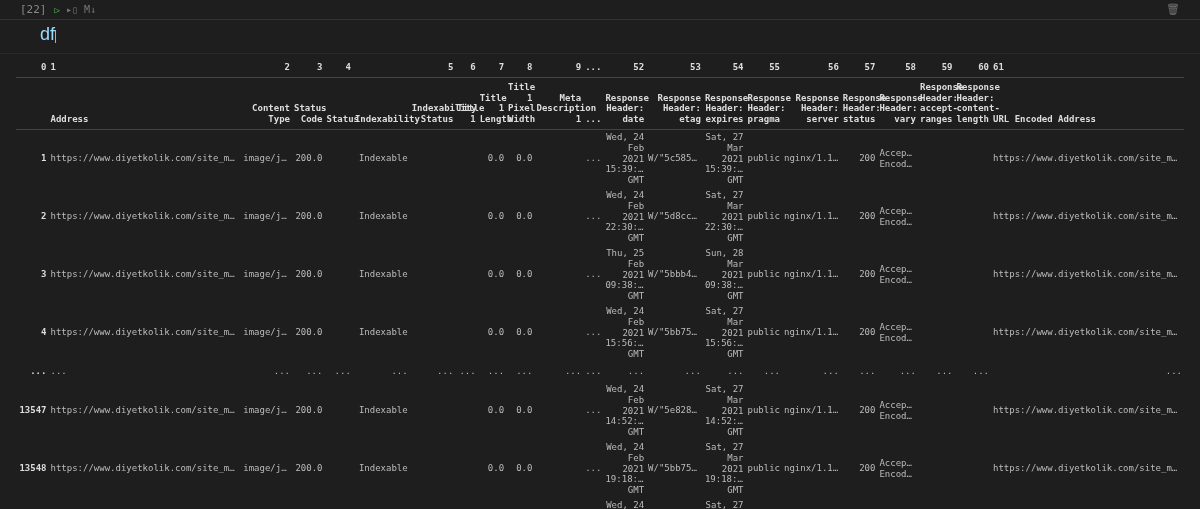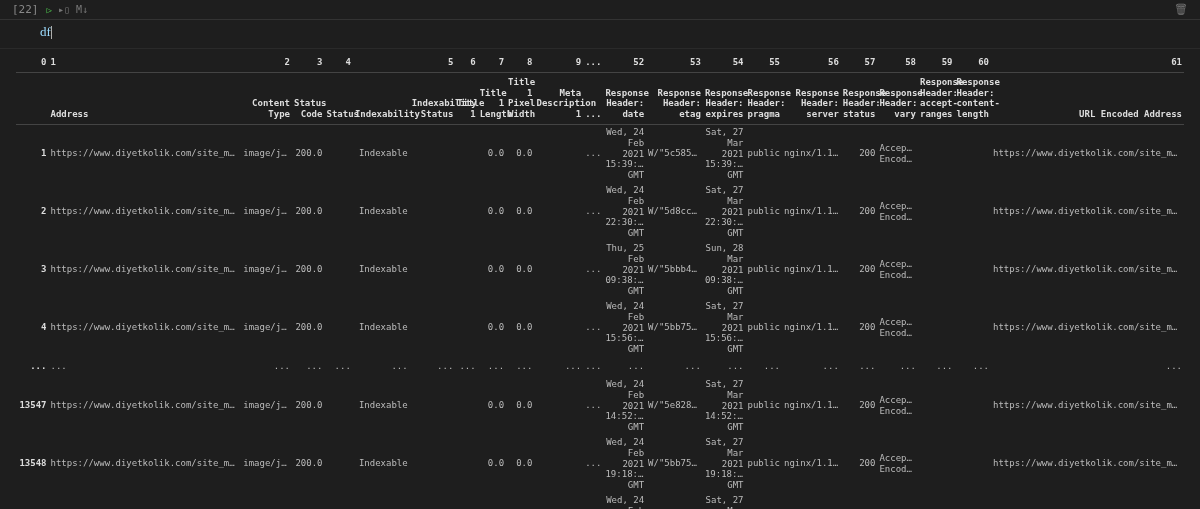--- a/index.html
+++ b/index.html
@@ -8,21 +8,21 @@
     color: #cccccc;
     font-family: 'Consolas', 'Monaco', monospace;
     font-size: 11px;
     overflow-x: auto;
     width: 1200px;
     height: 509px;
   }
   .cell-header {
     display: flex;
     align-items: center;
-    padding: 3px 12px;
+    padding: 3px 20px;
     background: #1e1e1e;
     border-bottom: 1px solid #333;
   }
   .prompt-num {
     color: #888;
     margin-right: 8px;
   }
   .run-icon {
     color: #4ec94e;
     margin-right: 6px;
@@ -41,22 +41,22 @@
     margin-left: auto;
     font-size: 11px;
   }
   .code-cell {
     padding: 4px 40px 8px 40px;
     background: #1e1e1e;
     border-bottom: 1px solid #2a2a2a;
   }
   .code-text {
     color: #9cdcfe;
-    font-family: Liberation Serif, serif;
-    font-size: 13px;
+    font-family: Liberation Sans, sans-serif;
+    font-size: 18px;
   }
   .cursor {
     border-left: 1px solid #aeafad;
     animation: blink 1s step-end infinite;
   }
   @keyframes blink { 50% { opacity: 0; } }
   .output-area {
     padding: 4px 16px;
     background: #1e1e1e;
     overflow-x: auto;
@@ -108,21 +108,21 @@
   .col-h3 { width: 20px; }
   .col-date { width: 42px; }
   .col-etag { width: 56px; }
   .col-exp { width: 42px; }
   .col-pragma { width: 36px; }
   .col-server { width: 58px; }
   .col-hstat { width: 36px; }
   .col-vary { width: 40px; }
   .col-arange { width: 36px; text-align: right; }
   .col-clen { width: 36px; margin-top: 16px; }
-  .col-urlenc { width: 190px; text-align: right; }
+  .col-urlenc { width: 190px; text-align: left; }
   tbody td.col-urlenc { text-align: right !important; }
 </style>
 </head>
 <body>
 
 <div class="cell-header">
   <span class="prompt-num">[22]</span>
   <span class="run-icon">▷</span>
   <span class="toolbar-icon">▸▯</span>
   <span class="toolbar-icon">M↓</span>

